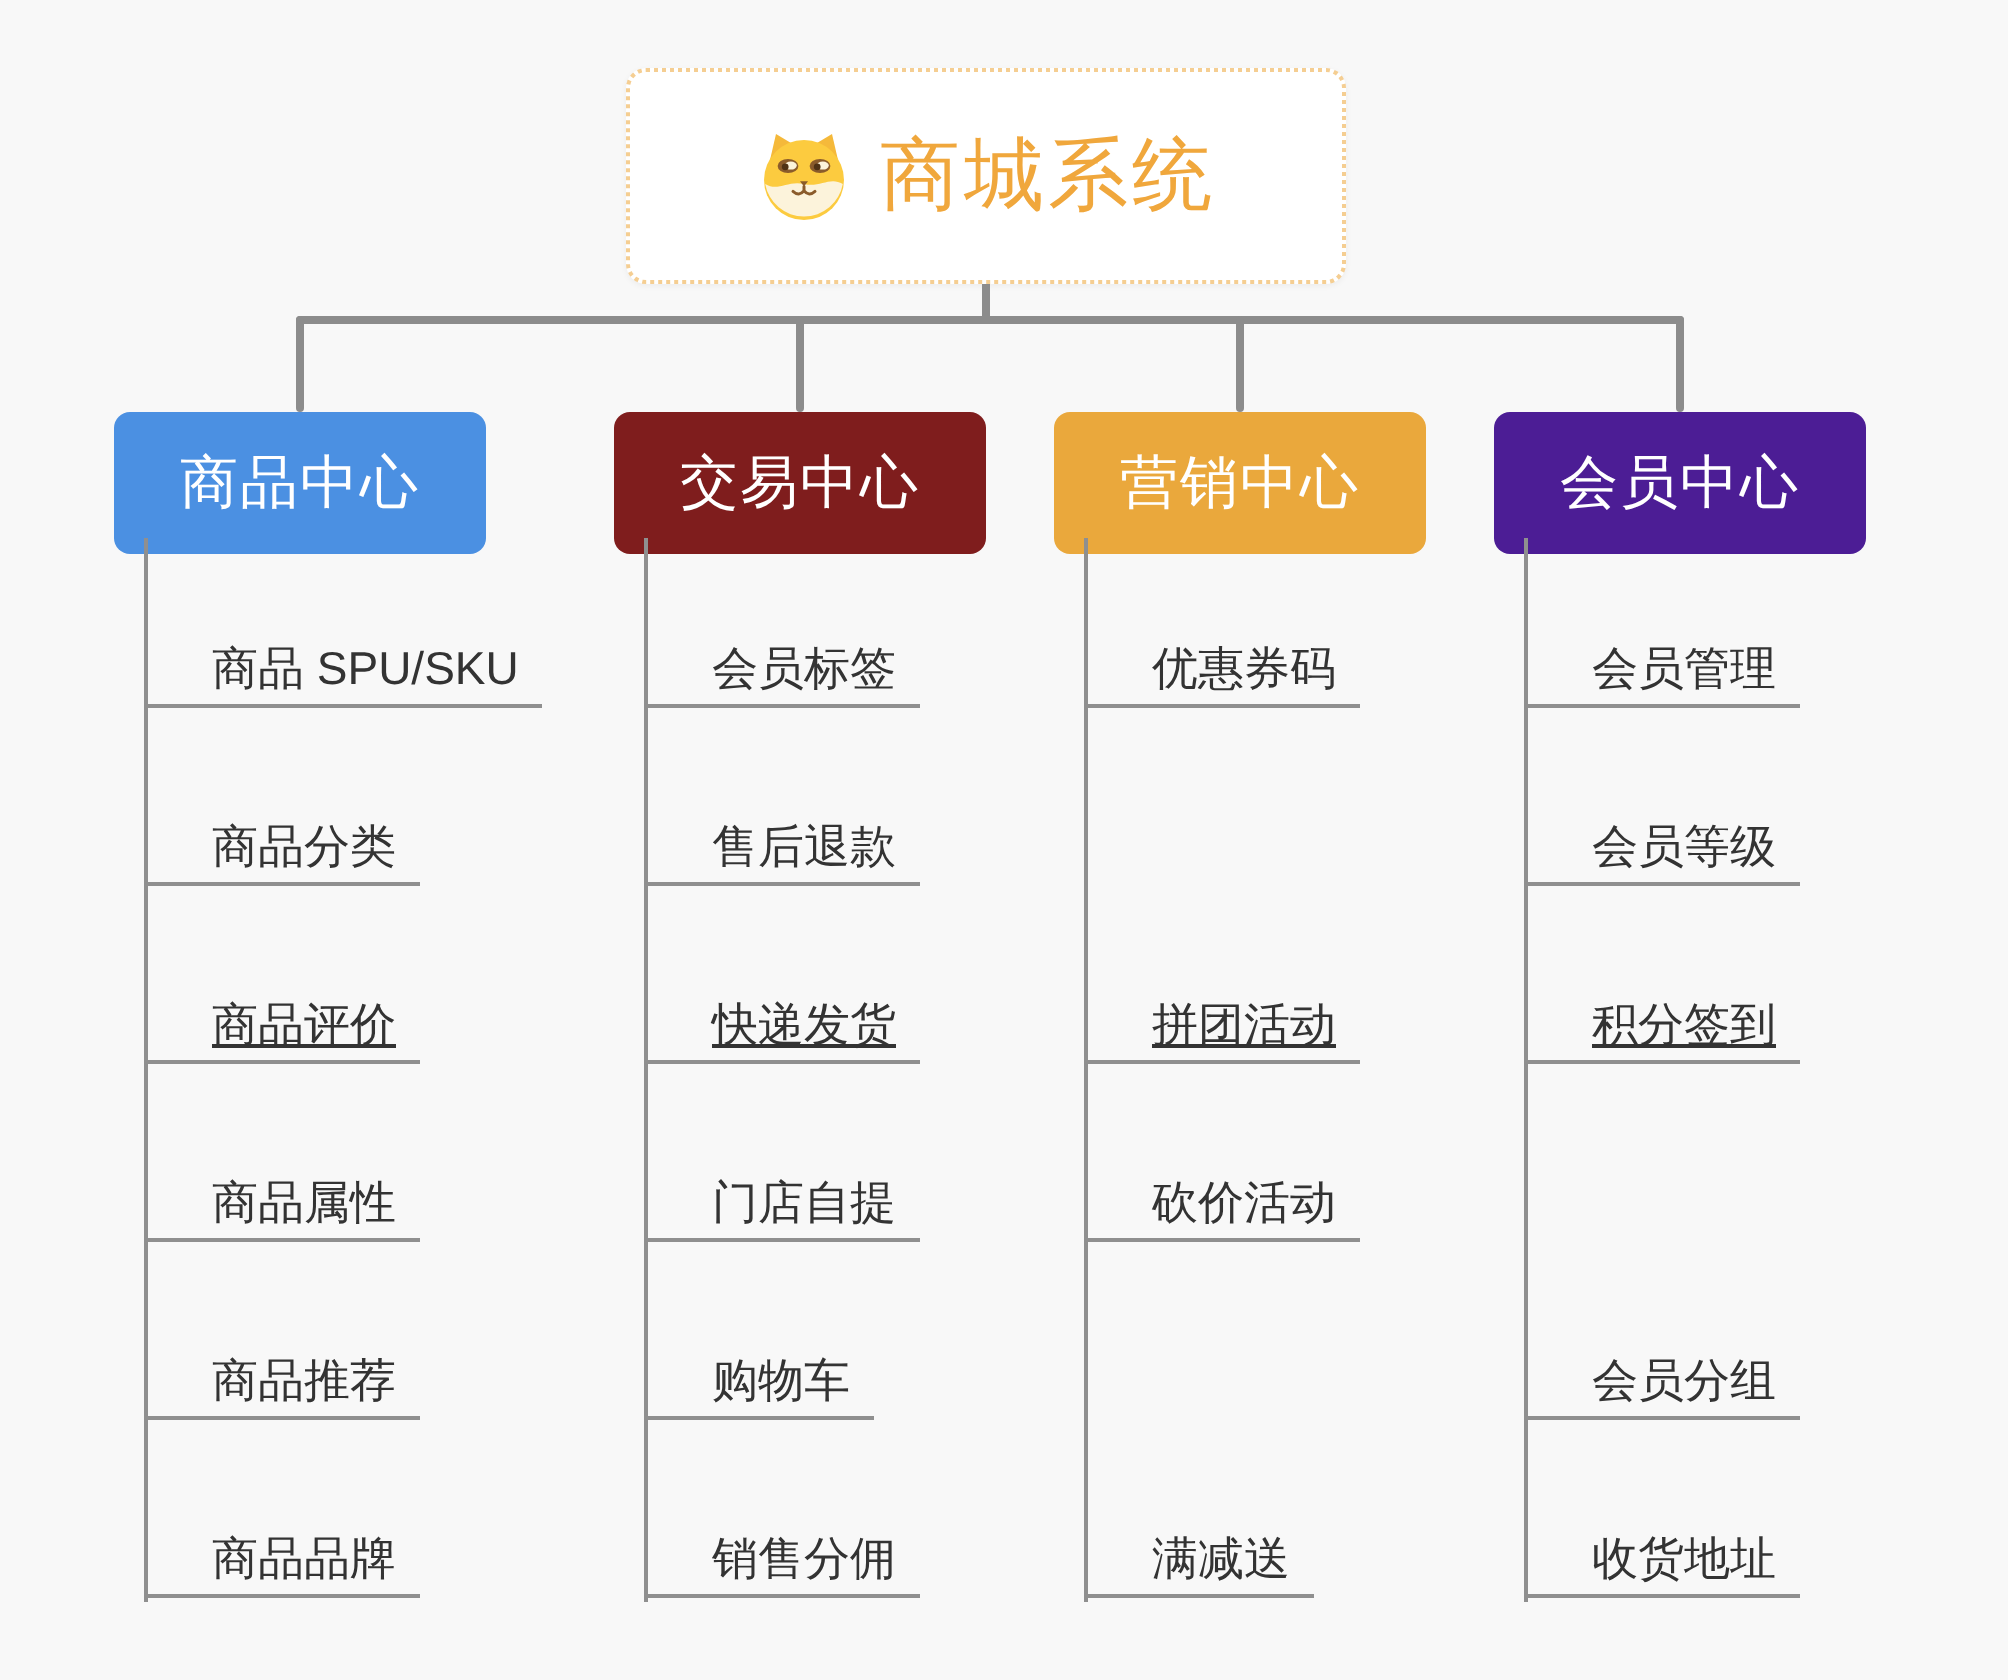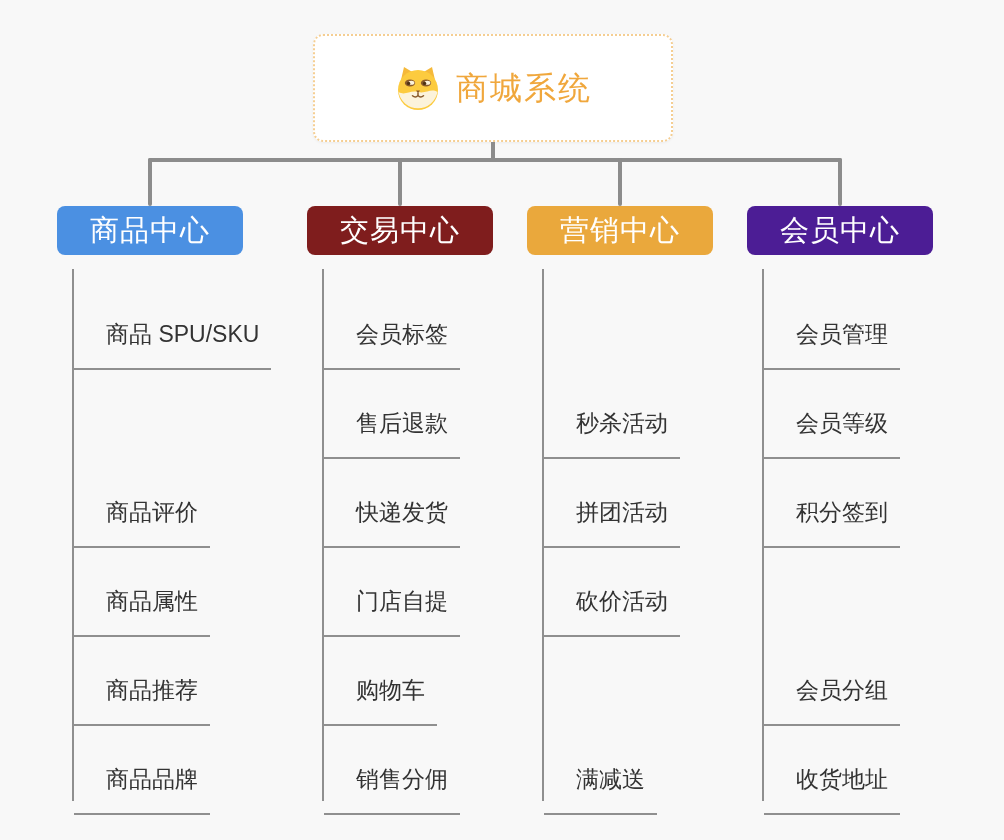--- a/index.html
+++ b/index.html
@@ -17,58 +17,58 @@
   .root-node{
     position:absolute;left:313px;top:34px;width:360px;height:108px;
     background:#ffffff;
     border:2px dotted #f5ce92;
     border-radius:10px;
     box-shadow:0 1px 3px rgba(0,0,0,.05);
     display:flex;align-items:center;justify-content:center;gap:14px;
     box-sizing:border-box;
   }
   .root-label{
-    font-size:32px;font-weight:500;letter-spacing:2px;
+    font-size:40px;font-weight:500;letter-spacing:2px;
     color:#f0a73c;line-height:1;
   }
   .root-icon{flex:0 0 auto;display:block;}
   
   .conn{position:absolute;background:#8c8c8c;}
   .conn-stub{left:491px;top:142px;width:4px;height:18px;}
   .conn-h{left:148px;top:158px;width:694px;height:4px;border-radius:2px;}
   .conn-drop{top:158px;width:4px;height:48px;border-radius:2px;}
   .drop-0{left:148px;} .drop-1{left:398px;} .drop-2{left:618px;} .drop-3{left:838px;}
   
   .branch-node{
-    position:absolute;top:206px;width:186px;height:49px;
+    position:absolute;top:206px;width:186px;height:71px;
     border-radius:8px;
     display:flex;align-items:center;justify-content:center;
     font-size:29px;color:#ffffff;letter-spacing:1px;
     box-sizing:border-box;
   }
   .bn-0{left:57px;background:#4b90e2;}
   .bn-1{left:307px;background:#e05a55;}
   .bn-2{left:527px;background:#eaa83c;}
   .bn-3{left:747px;background:#6ebe41;}
   
   .column{
     position:absolute;top:269px;height:532px;width:242px;
     border-left:2px solid #8f8f8f;
     box-sizing:border-box;
   }
   .col-0{left:72px;} .col-1{left:322px;} .col-2{left:542px;} .col-3{left:762px;}
   .leaf{
     position:absolute;left:0;
     display:inline-block;
-    padding:0 12px 22px 32px;
+    padding:0 12px 6px 32px;
     border-bottom:2px solid #8f8f8f;
     font-size:23px;line-height:1;color:#333333;
     white-space:nowrap;
   }
-  .r0{top:54px;} .r1{top:143px;} .r2{top:232px;} .r3{top:321px;} .r4{top:410px;} .r5{top:499px;}
+  .r0{top:54px;} .r1{top:143px;} .r2{top:232px;text-decoration:underline;} .r3{top:321px;} .r4{top:410px;} .r5{top:499px;}
 </style>
 </head>
 <body>
 
 <div class="canvas">
 
   <div class="root-node">
     <svg class="root-icon" viewBox="0 0 48 48" width="48" height="48" aria-hidden="true">
       <path d="M7 16 L10 3 L20 9 Z" fill="#f5b93a"></path>
       <path d="M41 16 L38 3 L28 9 Z" fill="#f5b93a"></path>
@@ -101,37 +101,38 @@
   </div>
   <div class="branch-node bn-2" style="background: rgb(234, 168, 60);">
     <span>营销中心</span>
   </div>
   <div class="branch-node bn-3" style="background: #4c1d95;">
     <span>会员中心</span>
   </div>
 
   <div class="column col-0">
     <span class="leaf r0">商品 SPU/SKU</span>
+    <span class="leaf r1">商品分类</span>
     <span class="leaf r2">商品评价</span>
     <span class="leaf r3">商品属性</span>
     <span class="leaf r4">商品推荐</span>
     <span class="leaf r5">商品品牌</span>
   </div>
 
   <div class="column col-1">
     <span class="leaf r0">会员标签</span>
     <span class="leaf r1">售后退款</span>
     <span class="leaf r2">快递发货</span>
     <span class="leaf r4">购物车</span>
     <span class="leaf r3">门店自提</span>
     <span class="leaf r5">销售分佣</span>
   </div>
 
   <div class="column col-2">
-    <span class="leaf r1">秒杀活动</span>
+    <span class="leaf r0">优惠券码</span>
     <span class="leaf r2">拼团活动</span>
     <span class="leaf r3">砍价活动</span>
     <span class="leaf r5">满减送</span>
   </div>
 
   <div class="column col-3">
     <span class="leaf r0">会员管理</span>
     <span class="leaf r1">会员等级</span>
     <span class="leaf r2">积分签到</span>
     <span class="leaf r4">会员分组</span>

